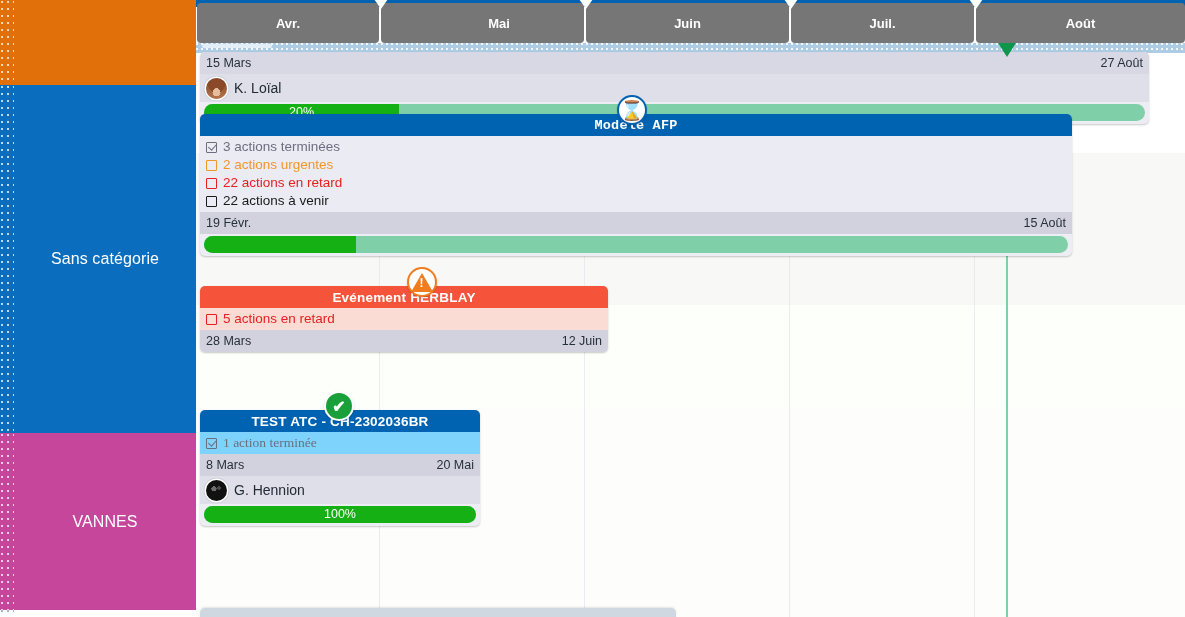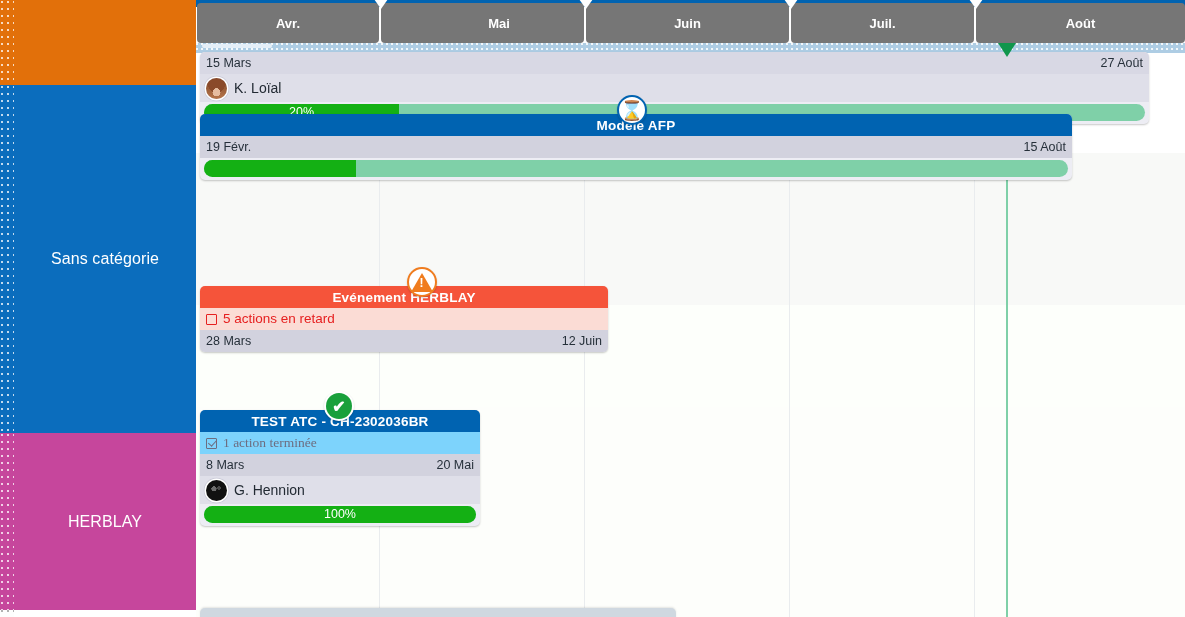--- a/index.html
+++ b/index.html
@@ -371,21 +371,39 @@
           <div class="assignee">
             <span class="avatar a1"></span>
             <span>K. Loïal</span>
           </div>
           <div class="progress">
             <div class="progress-fill" style="width: 195px;"></div>
             <div class="progress-label" style="left: 0px; width: 195px;">20%</div>
           </div>
         </div>
         <div class="card" style="left: 4px; top: 114px; width: 872px;">
-          <div class="card-head" style="background: rgb(0, 99, 177);">Modèle AFP</div>
+          <div class="card-head" style="background: rgb(0, 99, 177); font-family: Liberation Mono, monospace;">Modèle AFP</div>
+          <div class="card-body" style="background: rgb(235, 235, 243);">
+            <div class="action-line" style="color: rgb(109, 109, 128);">
+              <span class="cbox checked"></span>
+              <span>3 actions terminées</span>
+            </div>
+            <div class="action-line" style="color: rgb(240, 150, 42);">
+              <span class="cbox"></span>
+              <span>2 actions urgentes</span>
+            </div>
+            <div class="action-line" style="color: rgb(230, 32, 32);">
+              <span class="cbox"></span>
+              <span>22 actions en retard</span>
+            </div>
+            <div class="action-line" style="color: rgb(26, 26, 26);">
+              <span class="cbox"></span>
+              <span>22 actions à venir</span>
+            </div>
+          </div>
           <div class="dates">
             <span>19 Févr.</span>
             <span>15 Août</span>
           </div>
           <div class="progress">
             <div class="progress-fill" style="width: 152px;"></div>
             <div class="progress-label" style="left: 0px; width: 136px; margin-top: 20px;">17%</div>
           </div>
         </div>
         <div class="badge pending" style="left: 421px; top: 95px;">
@@ -439,19 +457,19 @@
   <div class="rail">
     <div class="rail-grip"></div>
     <div id="cats">
         <div class="cat" style="top: 0px; height: 85px; background: rgb(226, 112, 10);"></div>
         <div class="cat-grip" style="top: 0px; height: 85px; background: radial-gradient(circle at 2px 2px, rgba(255, 255, 255, 0.75) 1.1px, rgba(255, 255, 255, 0) 1.2px) 0% 0% / 6px 7px rgb(226, 112, 10);"></div>
         <div class="cat" style="top: 85px; height: 348px; background: rgb(11, 109, 189);">
           <span>Sans catégorie</span>
         </div>
         <div class="cat-grip" style="top: 85px; height: 348px; background: radial-gradient(circle at 2px 2px, rgba(255, 255, 255, 0.75) 1.1px, rgba(255, 255, 255, 0) 1.2px) 0% 0% / 6px 7px rgb(11, 109, 189);"></div>
         <div class="cat" style="top: 433px; height: 177px; background: rgb(198, 70, 156);">
-          <span>HERBLAY</span>
+          <span>VANNES</span>
         </div>
         <div class="cat-grip" style="top: 433px; height: 177px; background: radial-gradient(circle at 2px 2px, rgba(255, 255, 255, 0.75) 1.1px, rgba(255, 255, 255, 0) 1.2px) 0% 0% / 6px 7px rgb(198, 70, 156);"></div>
       </div>
   </div>
 
 </div>
 
 </body></html>

